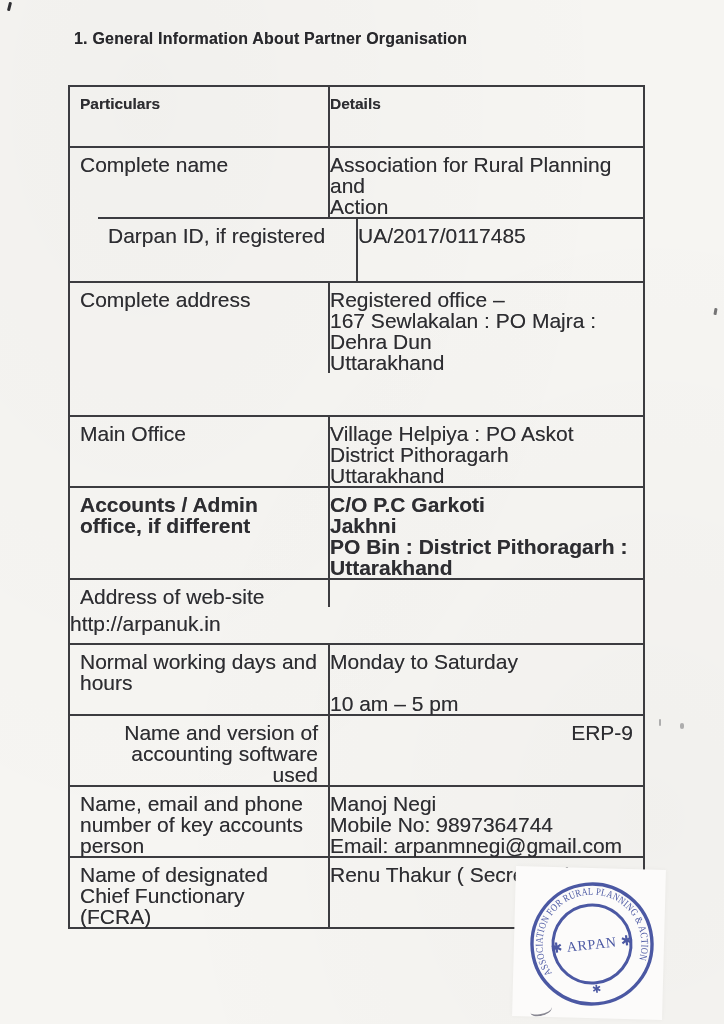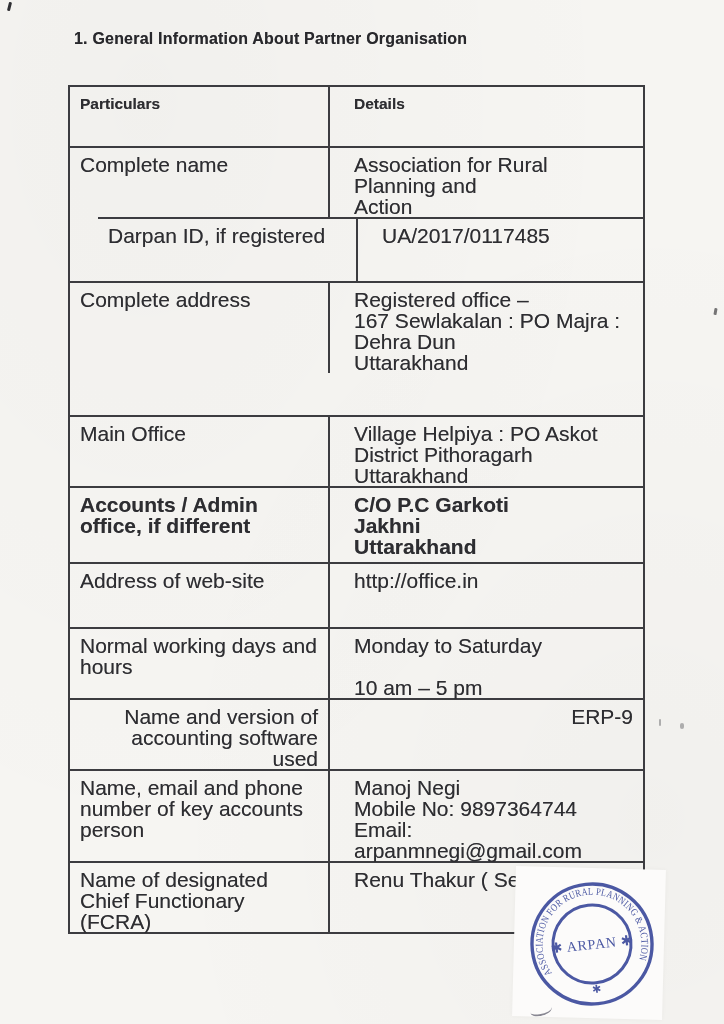--- a/index.html
+++ b/index.html
@@ -20,28 +20,28 @@
   
   .info-table{
     position:absolute;left:68px;top:85px;width:577px;
     border:2px solid #3c3c40;background:transparent;box-sizing:border-box;
   }
   .t-row{display:flex;box-sizing:border-box;}
   .t-row + .t-row{border-top:2px solid #3c3c40;}
   .cell{box-sizing:border-box;padding:6px 10px 0 10px;font-size:21px;line-height:21px;
         text-shadow:0 0 .5px rgba(45,45,49,.5);}
   .cell.left{width:260px;border-right:2px solid #3c3c40;}
-  .cell.right{flex:1;padding-left:24px;}
+  .cell.right{flex:1;padding-left:0;}
   .hdr .cell{font-weight:700;font-size:15.5px;}
   .detail-line{min-height:21px;}
   .u{text-underline-offset:3px;}
   
   .r-hdr{min-height:59px;} .r-0{min-height:64px;} .r-1{min-height:64px;margin-left:28px;}
   .r-2{min-height:62px;}  .r-3{min-height:68px;margin-top:42px;} .r-4{min-height:76px;font-weight:bold;}
-  .r-5{min-height:65px;}  .r-6{min-height:62px;} .r-7{min-height:64px;text-align:right;}
+  .r-5{min-height:65px;flex-direction:column;}  .r-6{min-height:62px;} .r-7{min-height:64px;text-align:right;}
   .r-8{min-height:63px;}  .r-9{min-height:58px;}
   
   .stamp-patch{
     position:absolute;left:514px;top:868px;width:150px;height:150px;
     background:#fcfbfa;transform:rotate(1.5deg);
     box-shadow:0 0 5px rgba(0,0,0,.04);
   }
   .stamp{position:absolute;left:517px;top:869px;width:150px;height:150px;
          transform:rotate(-6deg);opacity:.92;}
   .stamp text{fill:#3d4b9c;}
@@ -101,29 +101,30 @@
       <div class="detail-line">District Pithoragarh</div>
       <div class="detail-line">Uttarakhand</div>
     </div>
   </div>
 
   <div class="t-row r-4">
     <div class="cell left">Accounts / Admin office, if different</div>
     <div class="cell right">
       <div class="detail-line">C/O P.C Garkoti</div>
       <div class="detail-line">Jakhni</div>
+      <div class="detail-line">PO Bin : District Pithoragarh :</div>
       <div class="detail-line">Uttarakhand</div>
     </div>
   </div>
 
   <div class="t-row r-5">
     <div class="cell left">Address of web-site</div>
     <div class="cell right">
       <div class="detail-line">
-        <span class="u">http://office.in</span>
+        <span class="u">http://arpanuk.in</span>
       </div>
     </div>
   </div>
 
   <div class="t-row r-6">
     <div class="cell left">Normal working days and hours</div>
     <div class="cell right">
       <div class="detail-line">Monday to Saturday</div>
       <div class="detail-line"></div>
       <div class="detail-line">10 am – 5 pm</div>

